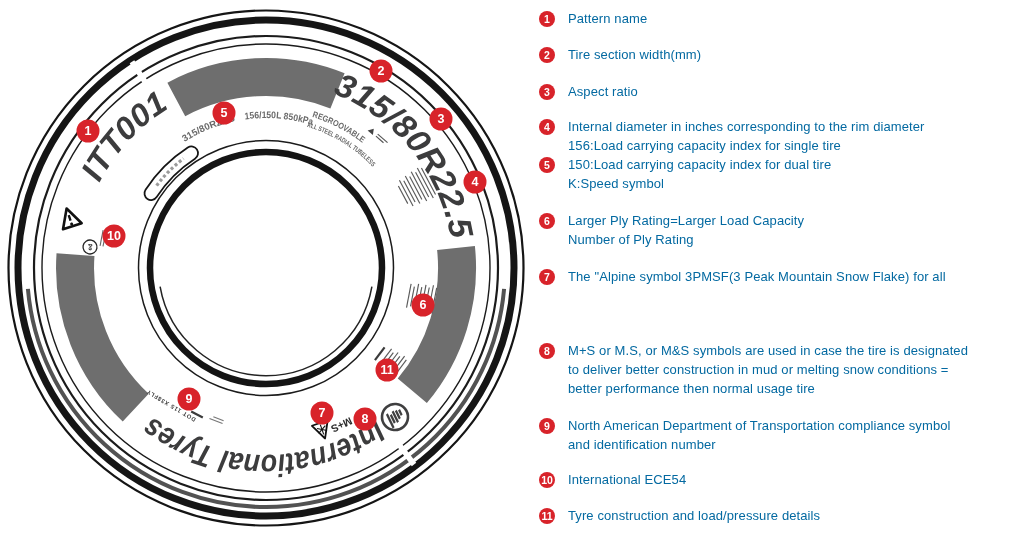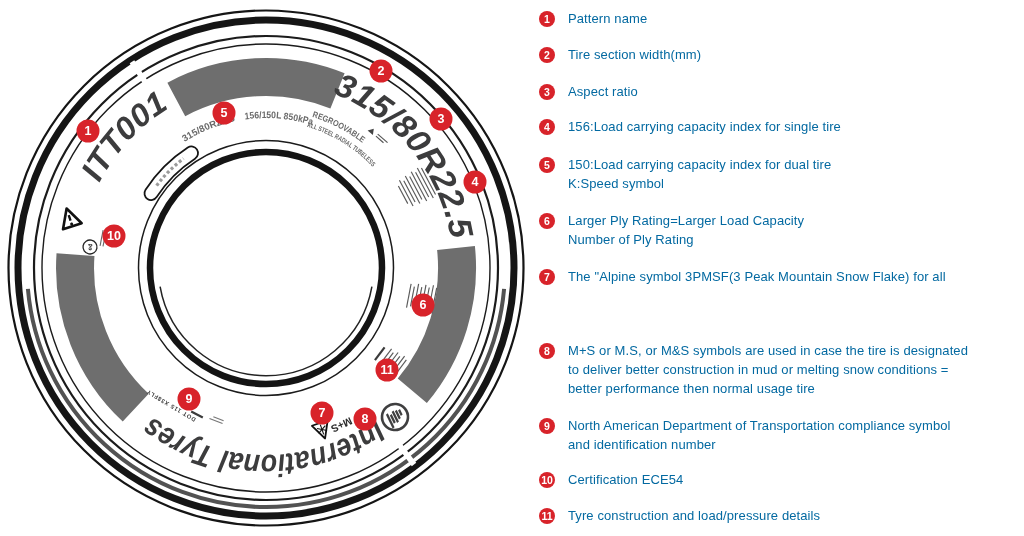--- a/index.html
+++ b/index.html
@@ -237,20 +237,21 @@
     <div class="li" style="top:83px">
       <span class="badge">3</span>
       <div class="lines">
           <div>Aspect ratio</div>
         </div>
     </div>
 
     <div class="li" style="top:118px">
       <span class="badge">4</span>
       <div class="lines">
+        <div>Internal diameter in inches corresponding to the rim diameter</div>
         <div>156:Load carrying capacity index for single tire</div>
       </div>
     </div>
 
     <div class="li" style="top:156px">
       <span class="badge">5</span>
       <div class="lines">
         <div>150:Load carrying capacity index for dual tire</div>
         <div>K:Speed symbol</div>
       </div>
@@ -284,21 +285,21 @@
       <span class="badge">9</span>
       <div class="lines">
         <div>North American Department of Transportation compliance symbol</div>
         <div>and identification number</div>
       </div>
     </div>
 
     <div class="li" style="top:471px">
       <span class="badge">10</span>
       <div class="lines">
-          <div>Certification ECE54</div>
+          <div>International ECE54</div>
         </div>
     </div>
 
     <div class="li" style="top:507px">
       <span class="badge">11</span>
       <div class="lines">
           <div>Tyre construction and load/pressure details</div>
         </div>
     </div>
 

